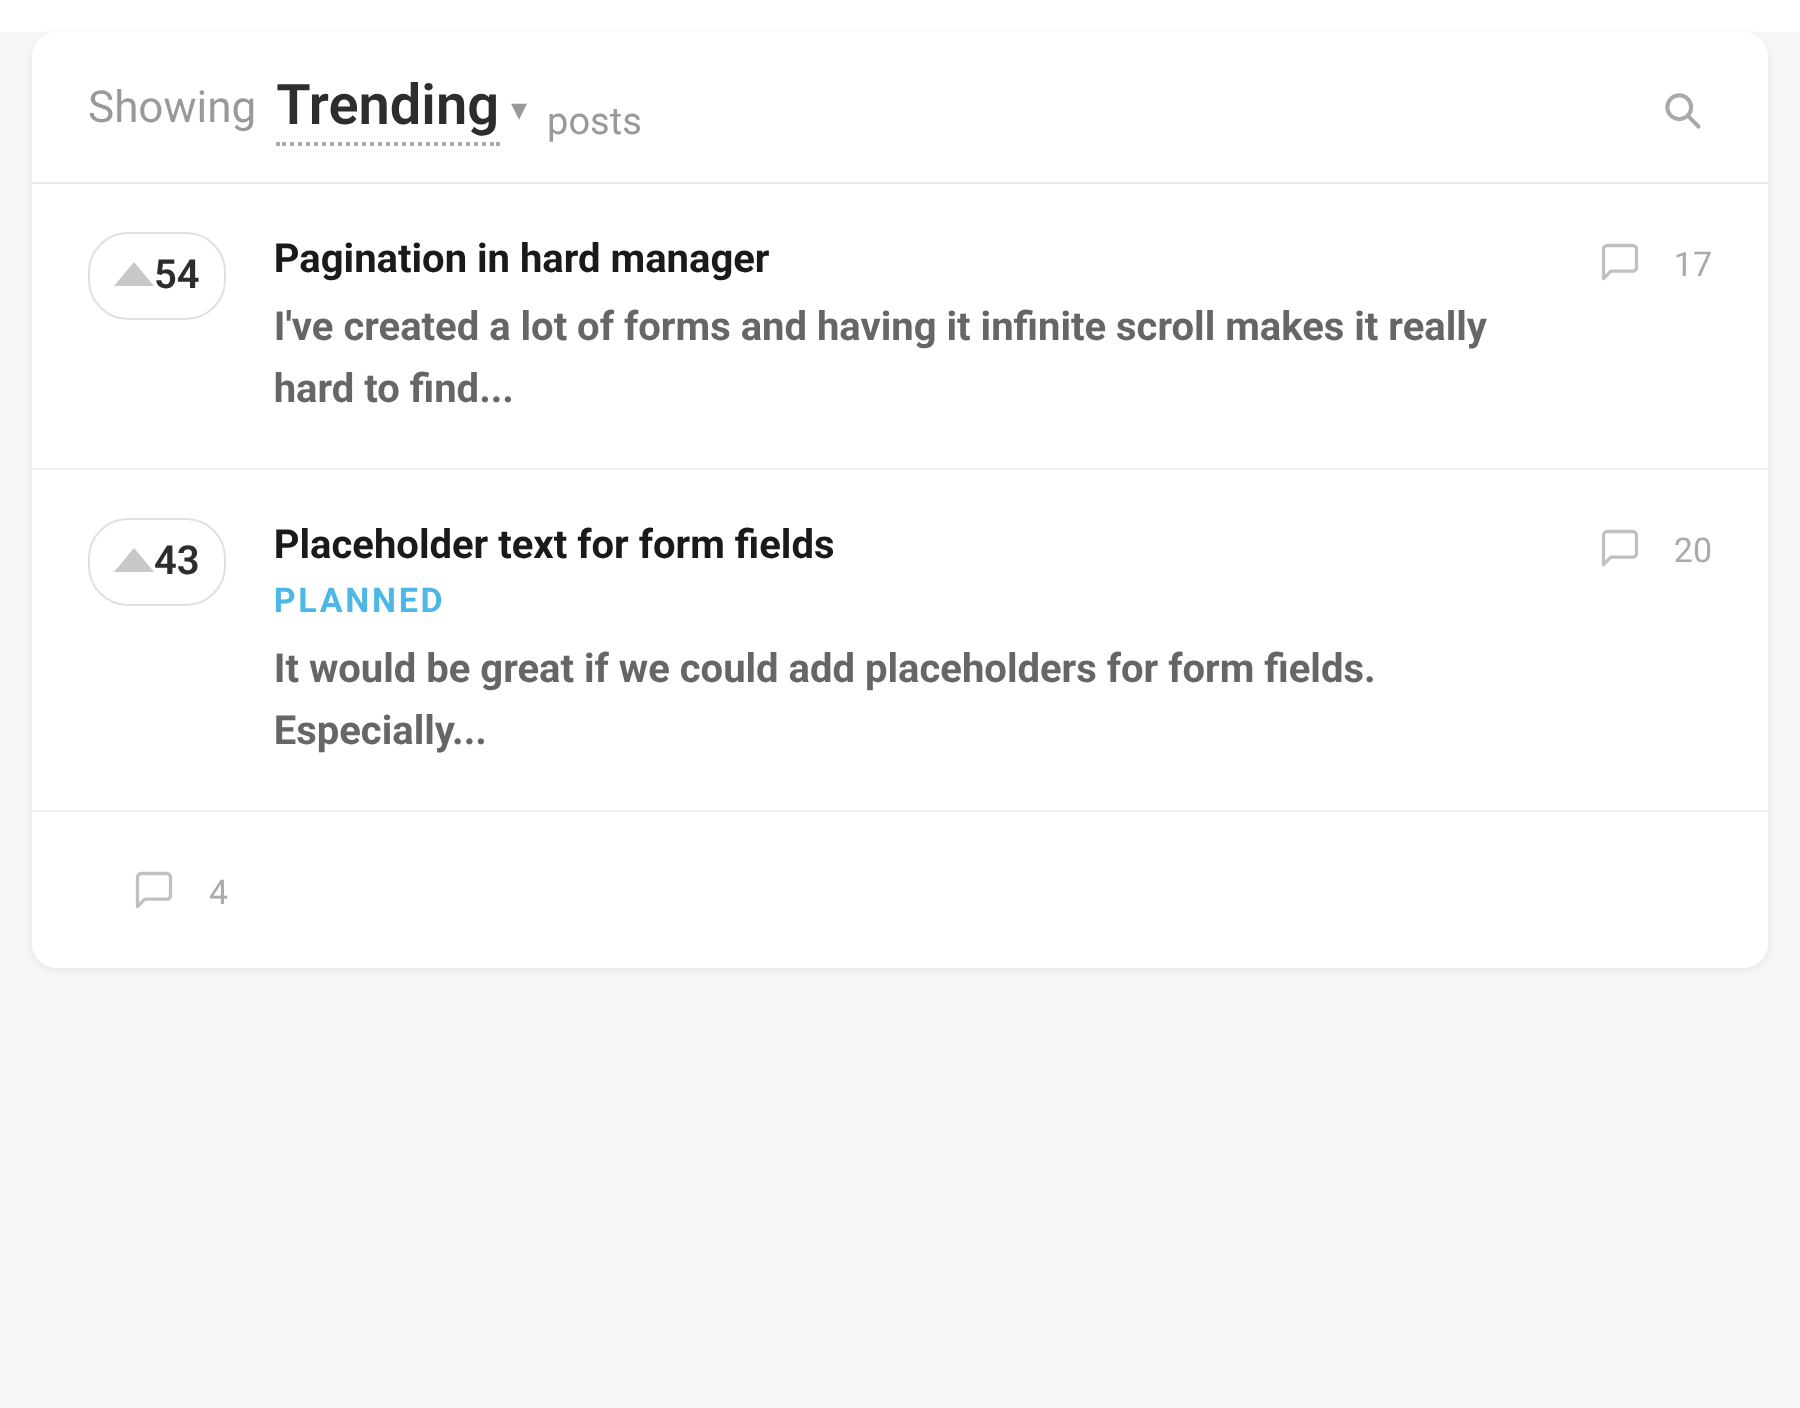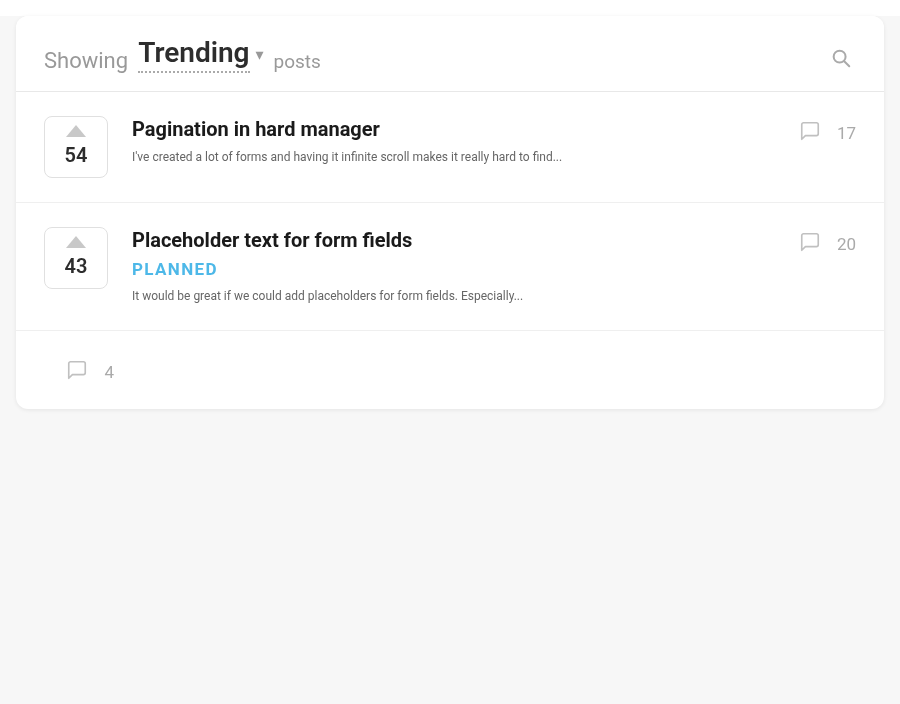--- a/index.html
+++ b/index.html
@@ -28,21 +28,21 @@
       border-radius: 12px;
       margin: 16px;
       padding: 0;
       box-shadow: 0 1px 4px rgba(0,0,0,0.08);
       overflow: hidden;
     }
 
     
     .header {
       display: flex;
-      align-items: flex-end;
+      align-items: center;
       padding: 20px 28px 0 28px;
       background: #ffffff;
     }
 
     .header-text {
       font-size: 22px;
       color: #999999;
       font-weight: 400;
     }
 
@@ -105,26 +105,26 @@
       border-bottom: 1px solid #efefef;
     }
 
     .post-item:last-child {
       border-bottom: none;
     }
 
     
     .vote-box {
       display: flex;
-      flex-direction: column;
-      align-items: center;
+      flex-direction: row;
+      align-items: flex-end;
       min-width: 64px;
       margin-right: 24px;
       border: 1.5px solid #e0e0e0;
-      border-radius: 8px;
+      border-radius: 20px;
       padding: 8px 12px 10px 12px;
       background: #ffffff;
     }
 
     .vote-arrow {
       width: 0;
       height: 0;
       border-left: 10px solid transparent;
       border-right: 10px solid transparent;
       border-bottom: 12px solid #c8c8c8;
@@ -155,23 +155,24 @@
     .post-status {
       font-size: 17px;
       font-weight: 700;
       color: #4db8e8;
       letter-spacing: 0.08em;
       margin-bottom: 8px;
       text-transform: uppercase;
     }
 
     .post-excerpt {
-      font-size: 12px;
+      font-size: 20px;
       color: #666666;
       line-height: 1.55;
+      font-weight: bold;
     }
 
     
     .comment-section {
       display: flex;
       align-items: center;
       gap: 16px;
       margin-left: 20px;
       min-width: 50px;
       justify-content: flex-end;

